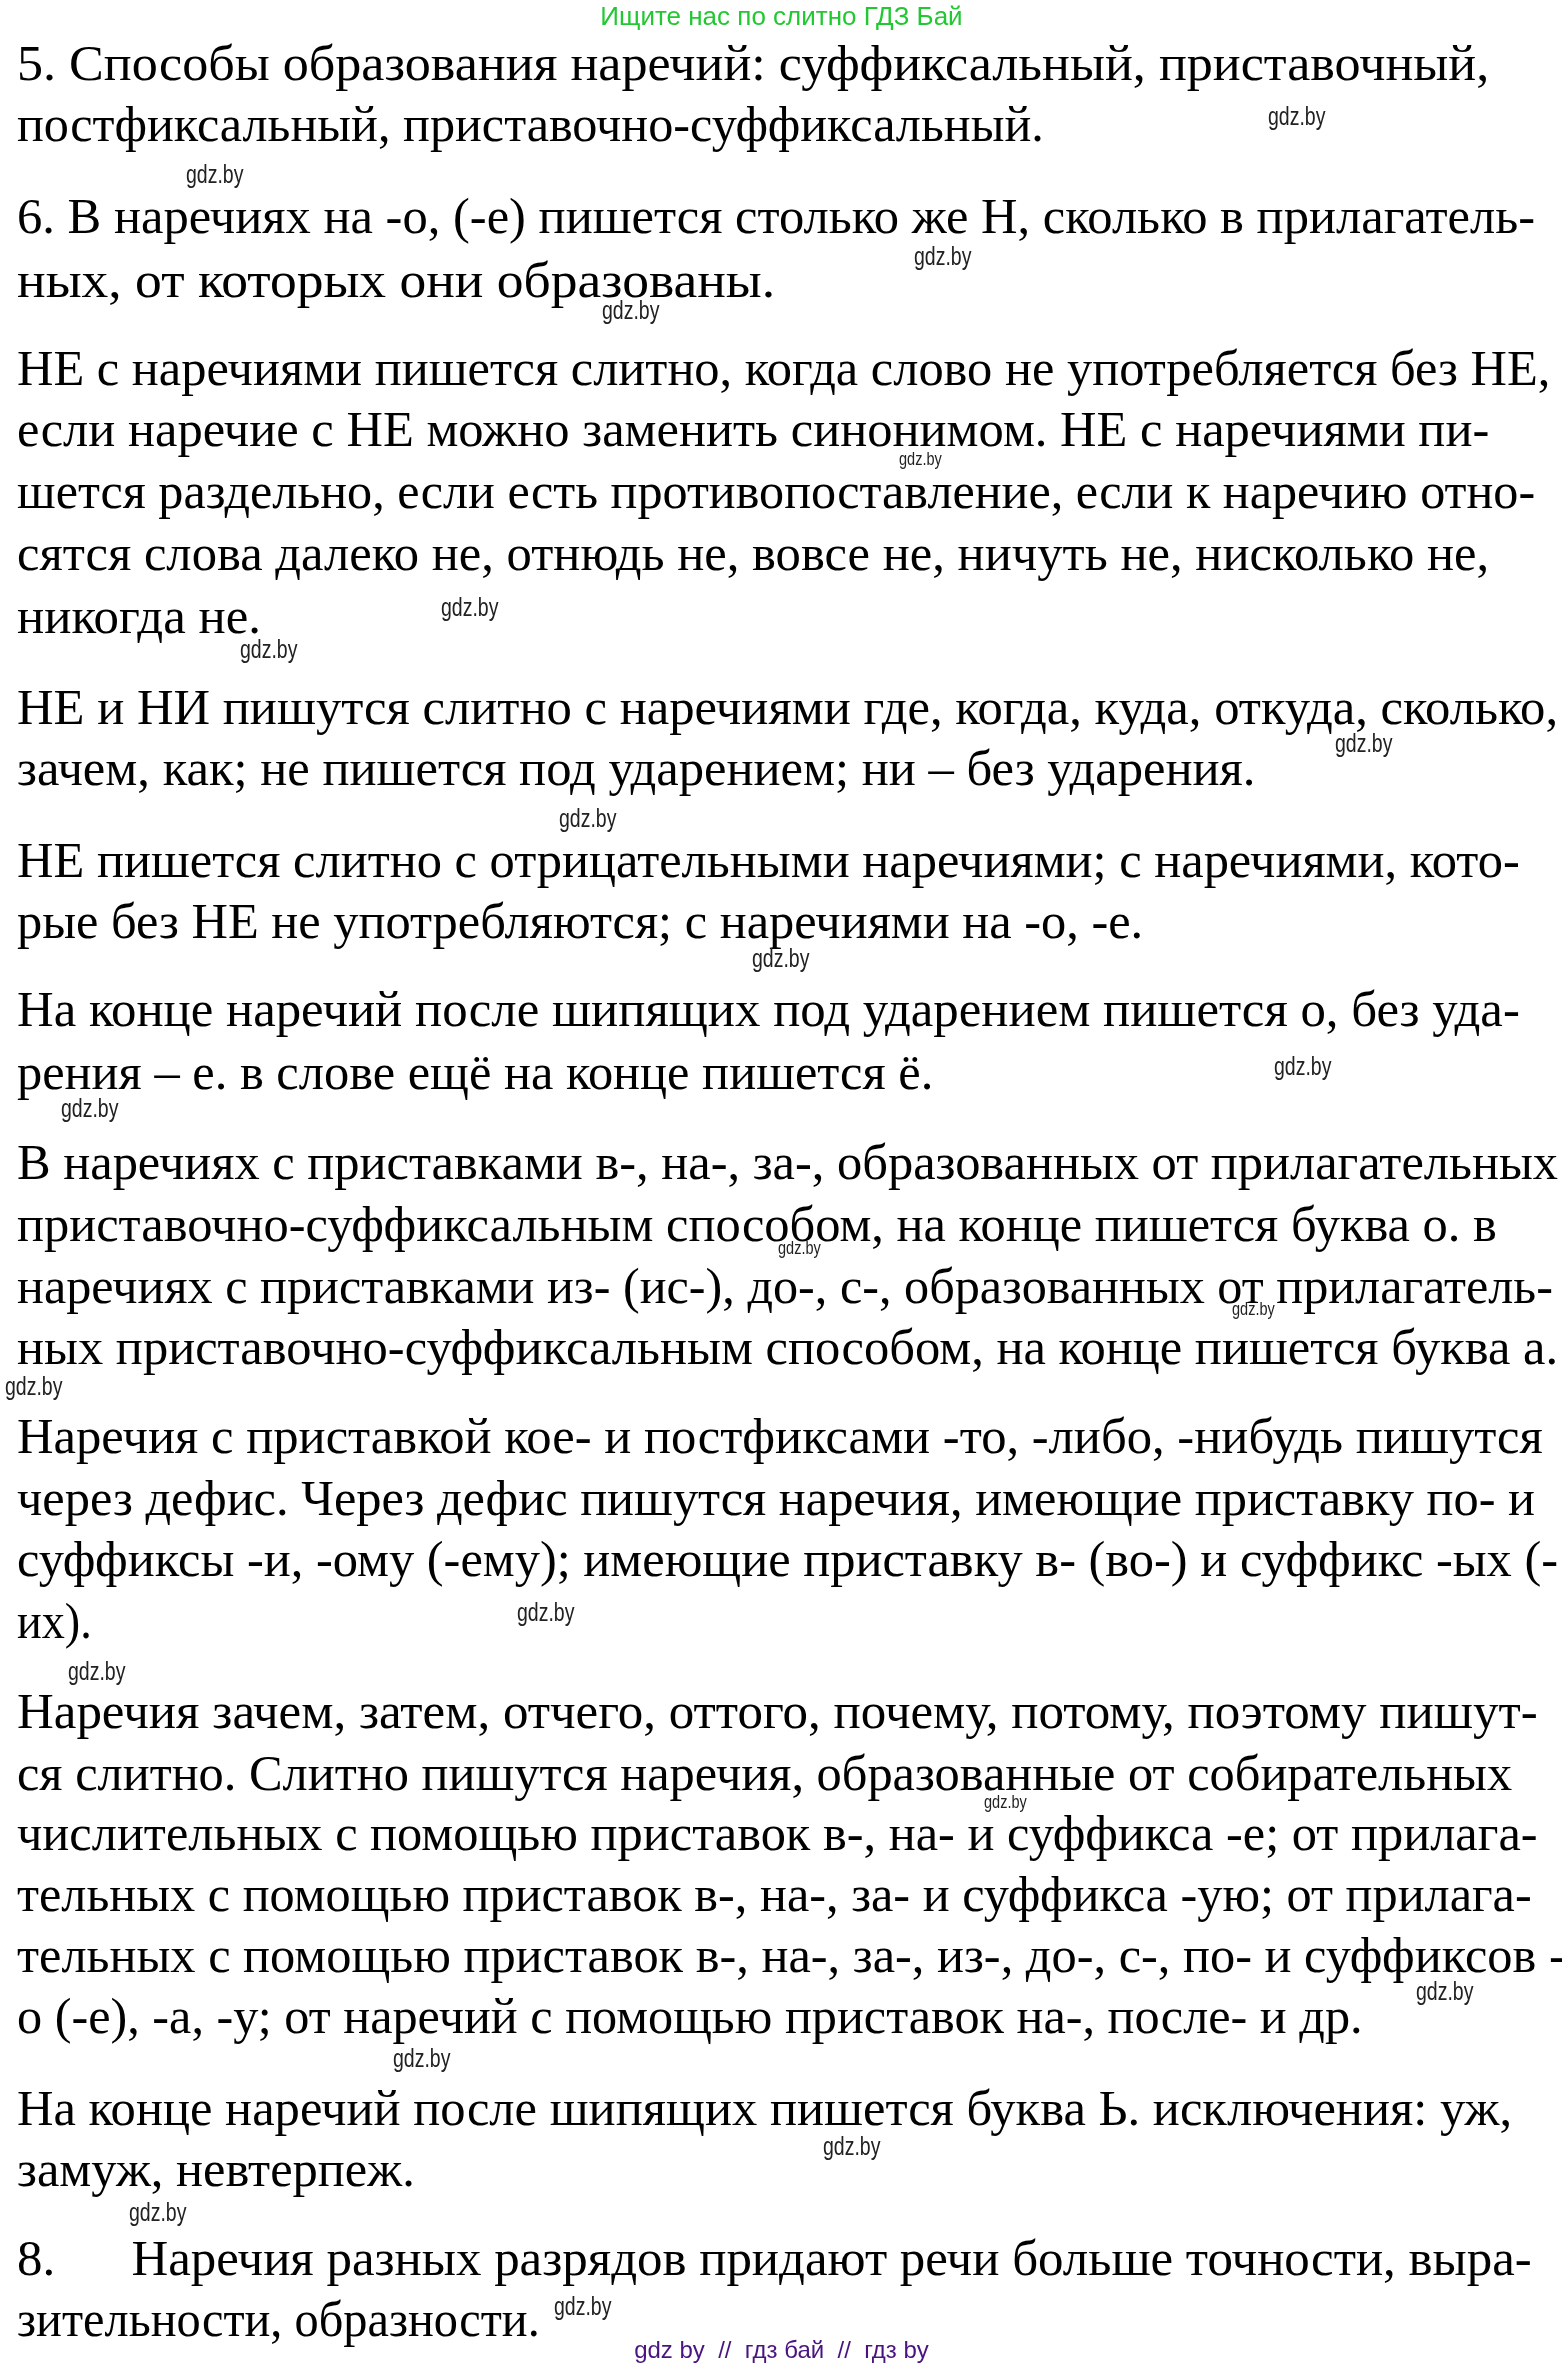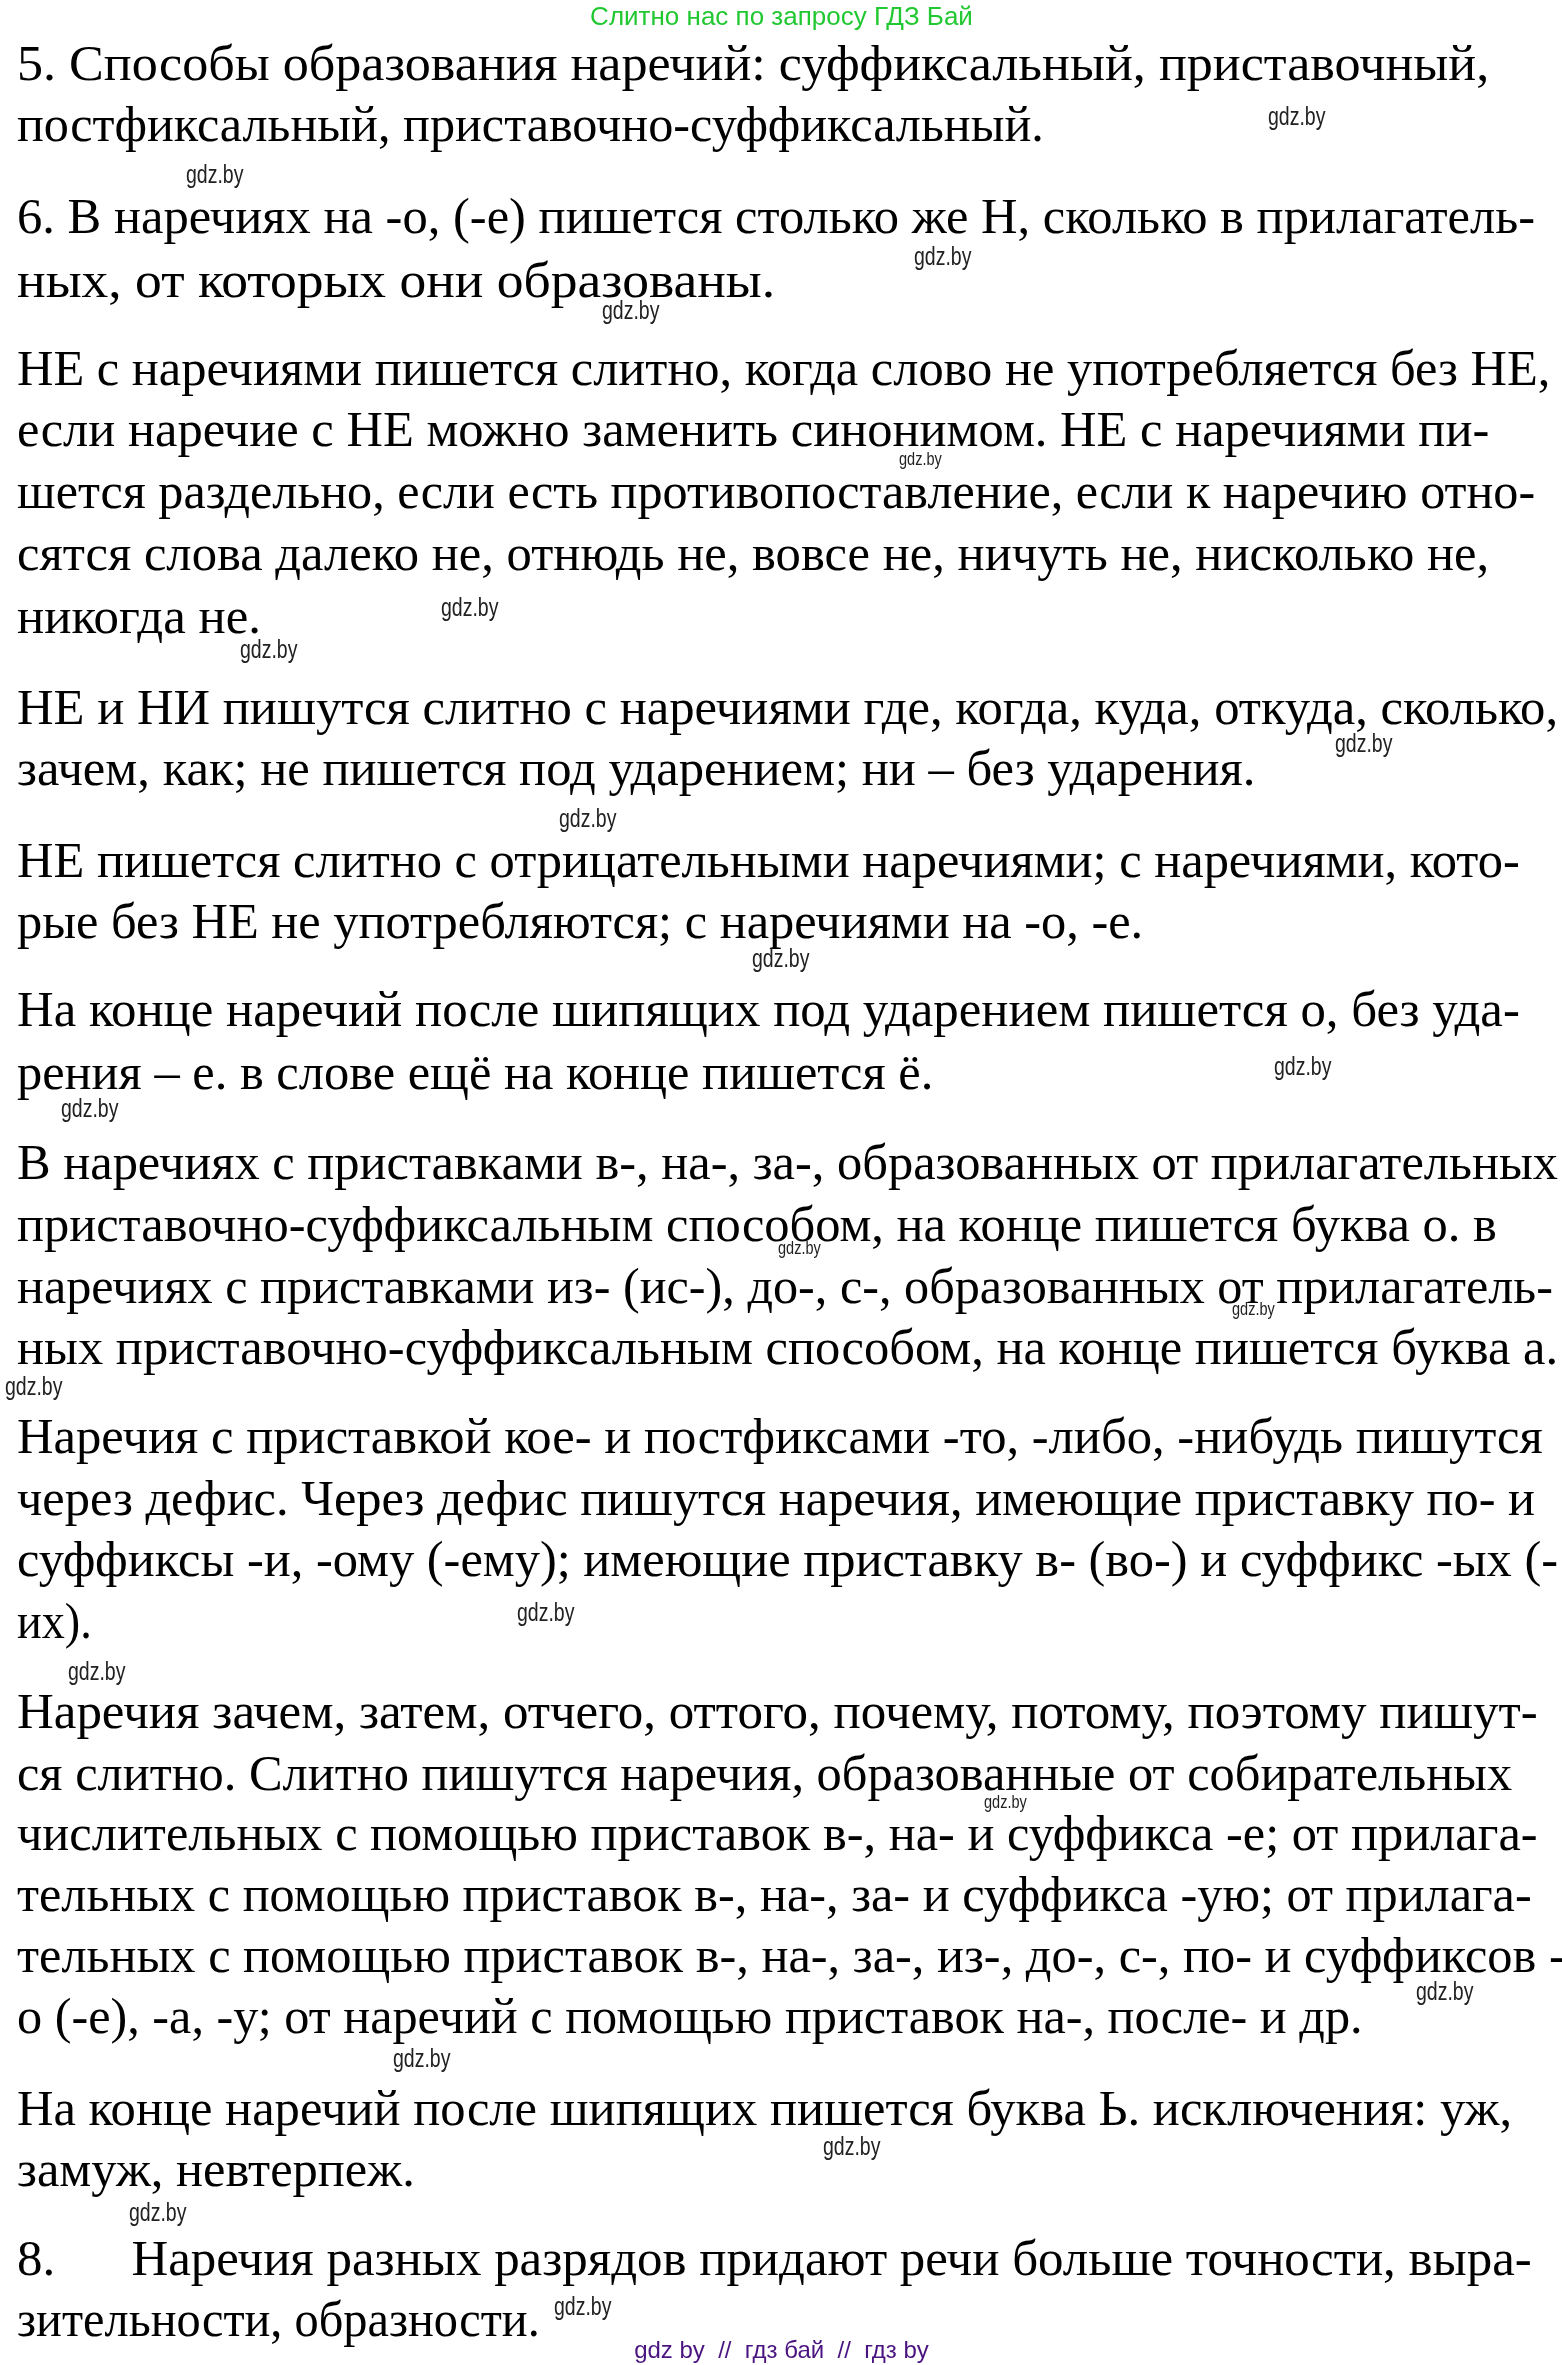--- a/index.html
+++ b/index.html
@@ -25,21 +25,21 @@
     position: absolute; color: #222;
     font-family: "Liberation Sans", sans-serif; font-size: 25px; line-height: 27px;
     white-space: pre; transform-origin: 0 0; transform: scaleX(0.78);
   }
   .wm.sm { font-size: 18.6px; line-height: 20px; }
 </style>
 </head>
 <body>
 
 <div class="page">
-  <div class="hdr">Слитно нас по запросу ГДЗ Бай</div>
+  <div class="hdr">Ищите нас по слитно ГДЗ Бай</div>
 
   <div class="ln" style="top: 34px; transform: scaleX(1.0213);">5. Способы образования наречий: суффиксальный, приставочный,</div>
   <div class="ln" style="top: 95px; transform: scaleX(0.9842);">постфиксальный, приставочно-суффиксальный.</div>
   <div class="ln" style="top: 187px; transform: scaleX(0.9912);">6. В наречиях на -о, (-е) пишется столько же Н, сколько в прилагатель-</div>
   <div class="ln" style="top: 251px; transform: scaleX(1.0491);">ных, от которых они образованы.</div>
   <div class="ln" style="top: 339px; transform: scaleX(0.9891);">НЕ с наречиями пишется слитно, когда слово не употребляется без НЕ,</div>
   <div class="ln" style="top: 400px; transform: scaleX(0.9906);">если наречие с НЕ можно заменить синонимом. НЕ с наречиями пи-</div>
   <div class="ln" style="top: 462px; transform: scaleX(0.9836);">шется раздельно, если есть противопоставление, если к наречию отно-</div>
   <div class="ln" style="top: 524px; transform: scaleX(0.9926);">сятся слова далеко не, отнюдь не, вовсе не, ничуть не, нисколько не,</div>
   <div class="ln" style="top: 587px; transform: scaleX(0.9971);">никогда не.</div>

